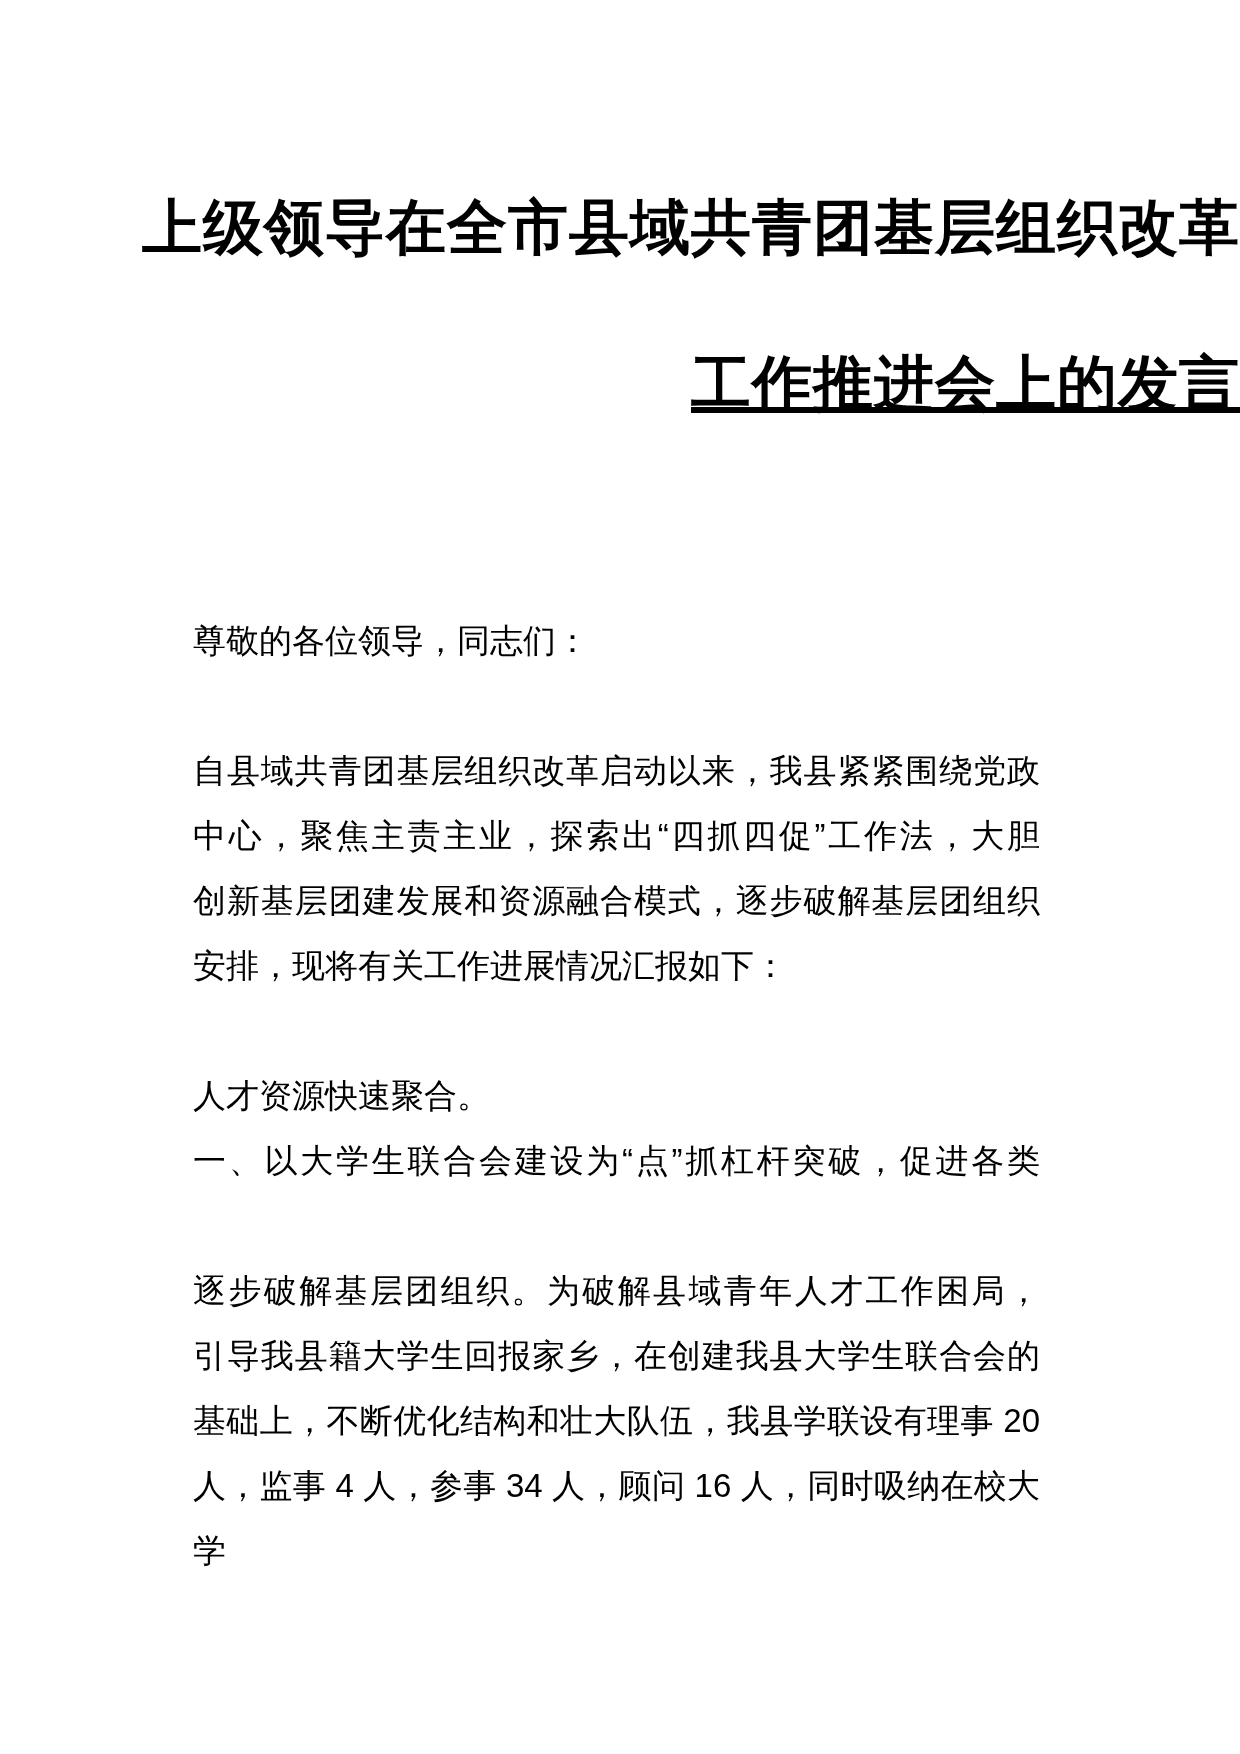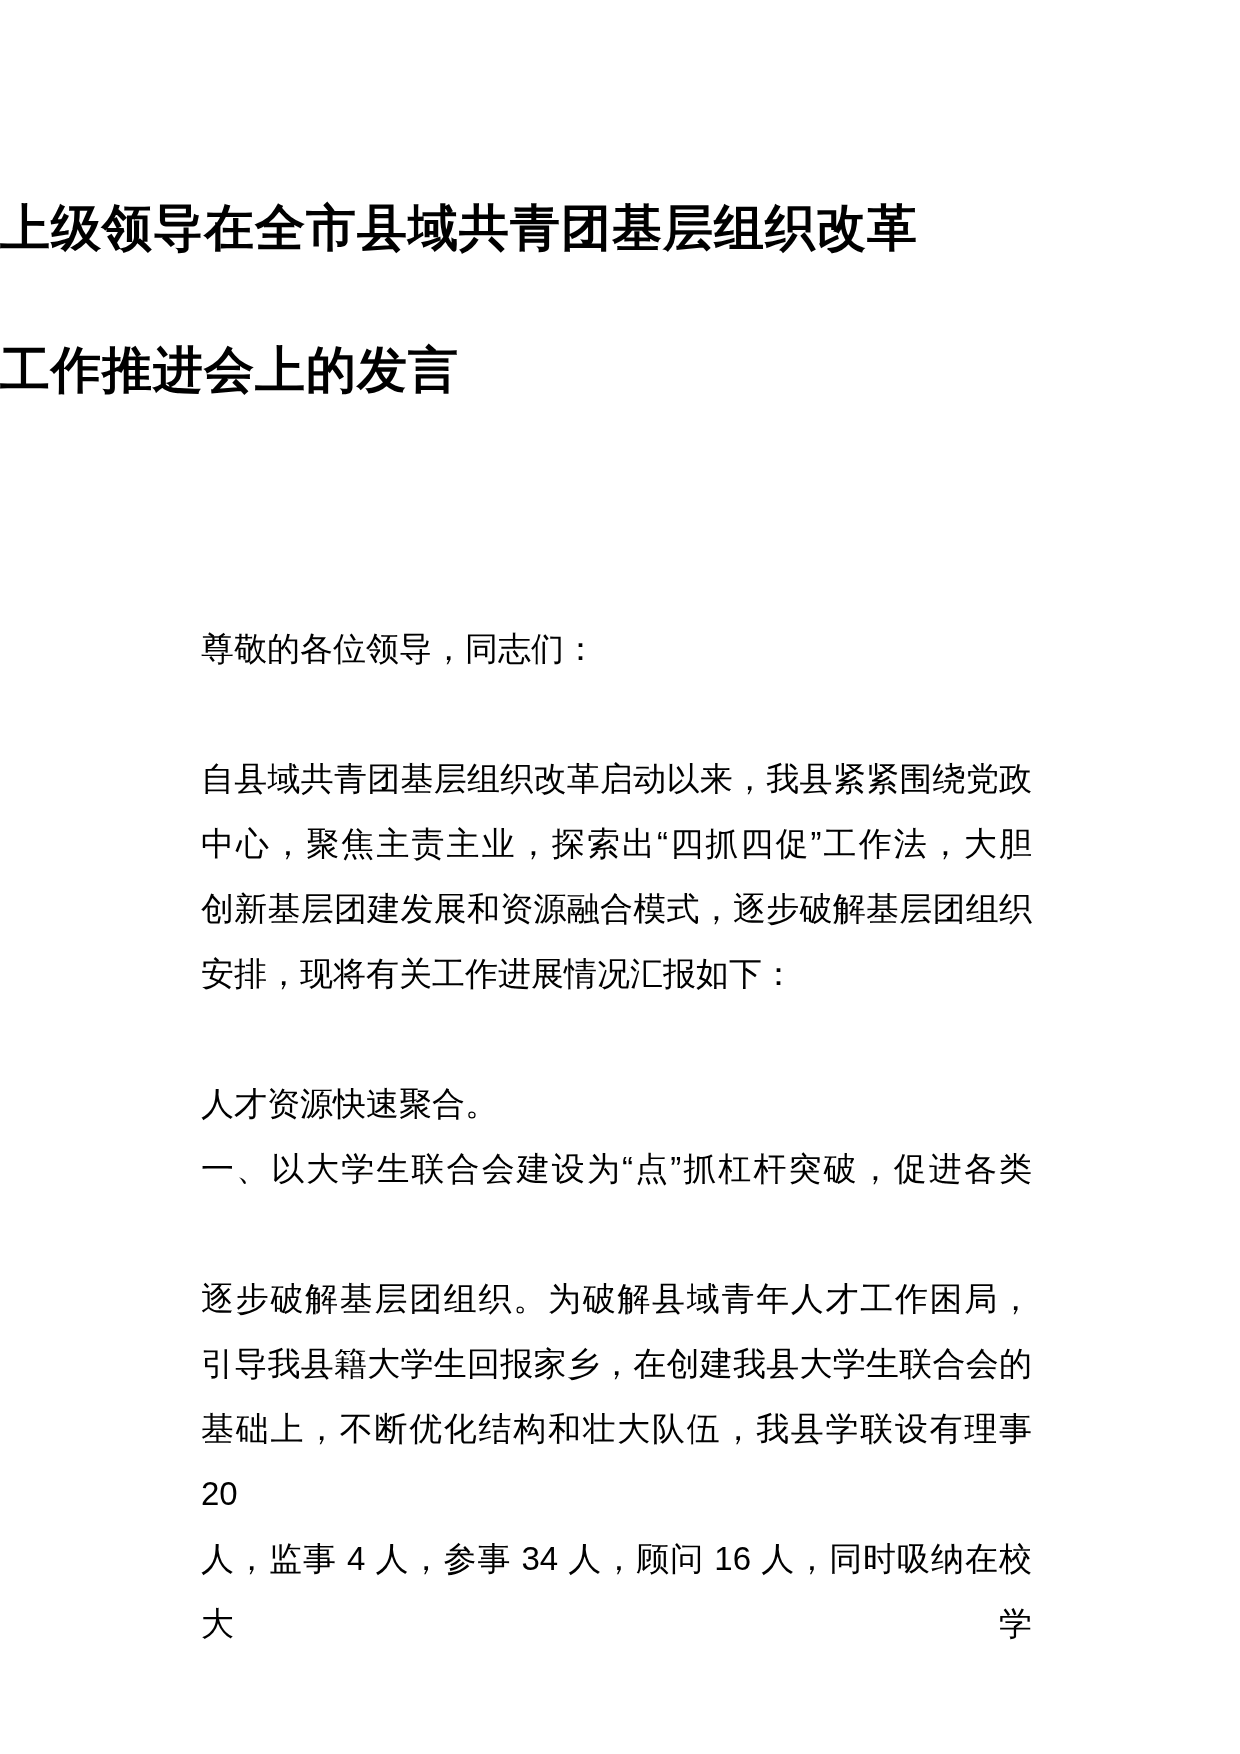--- a/index.html
+++ b/index.html
@@ -13,37 +13,37 @@
     height: 1754px;
     background: #ffffff;
     color: #000000;
     font-family: "Liberation Sans", sans-serif;
     overflow: hidden;
   }
   .title-line {
     position: absolute;
     left: 0;
     width: 100%;
-    text-align: left;
+    text-align: right;
     font-weight: 700;
-    font-size: 50px;
+    font-size: 60px;
     line-height: 64px;
     letter-spacing: 1px;
   }
   .title-line-1 { top: 196px; }
-  .title-line-2 { top: 338px; }
+  .title-line-2 { top: 352px; text-decoration: underline; }
   .doc-body {
     position: absolute;
     left: 185px;
     top: 600px;
     width: 863px;
     font-size: 33px;
     line-height: 65px;
   }
-  .para { margin: 16px; }
+  .para { margin: 8px; }
   .para + .para { margin-top: 65px; }
   .line {
     text-align: left;
   }
   .line.fill {
     text-align: justify;
     text-align-last: justify;
   }
 </style>
 </head>

